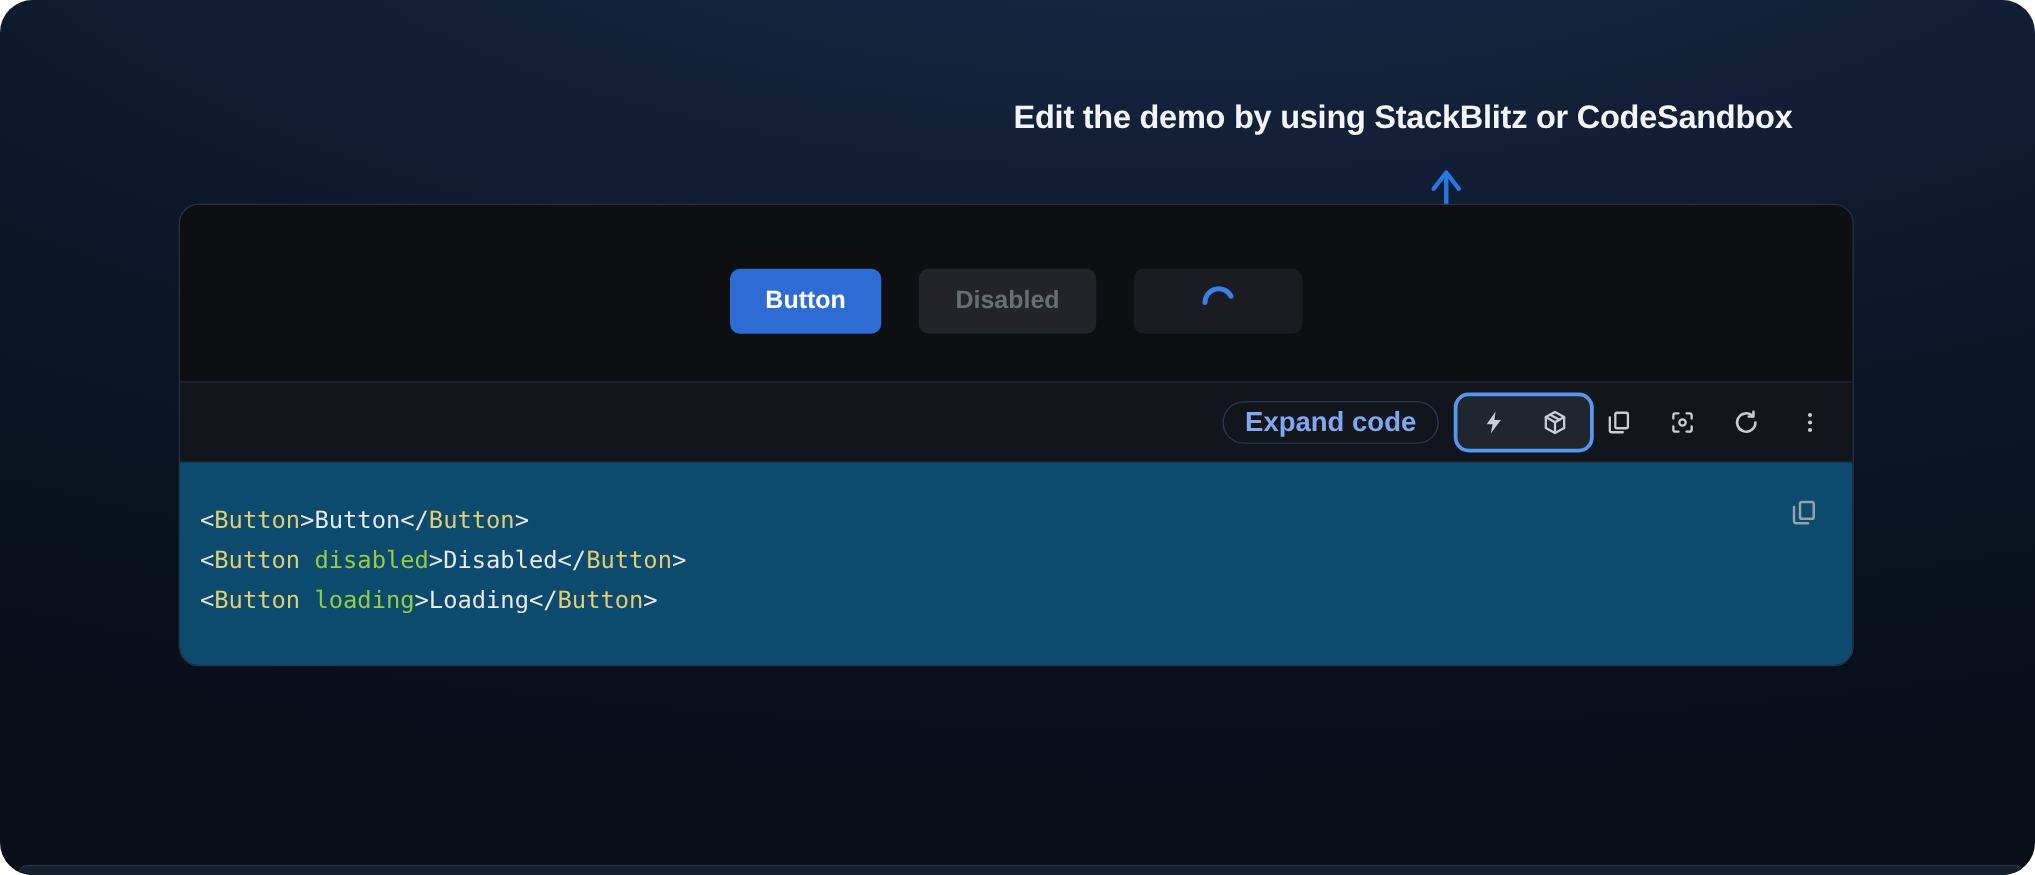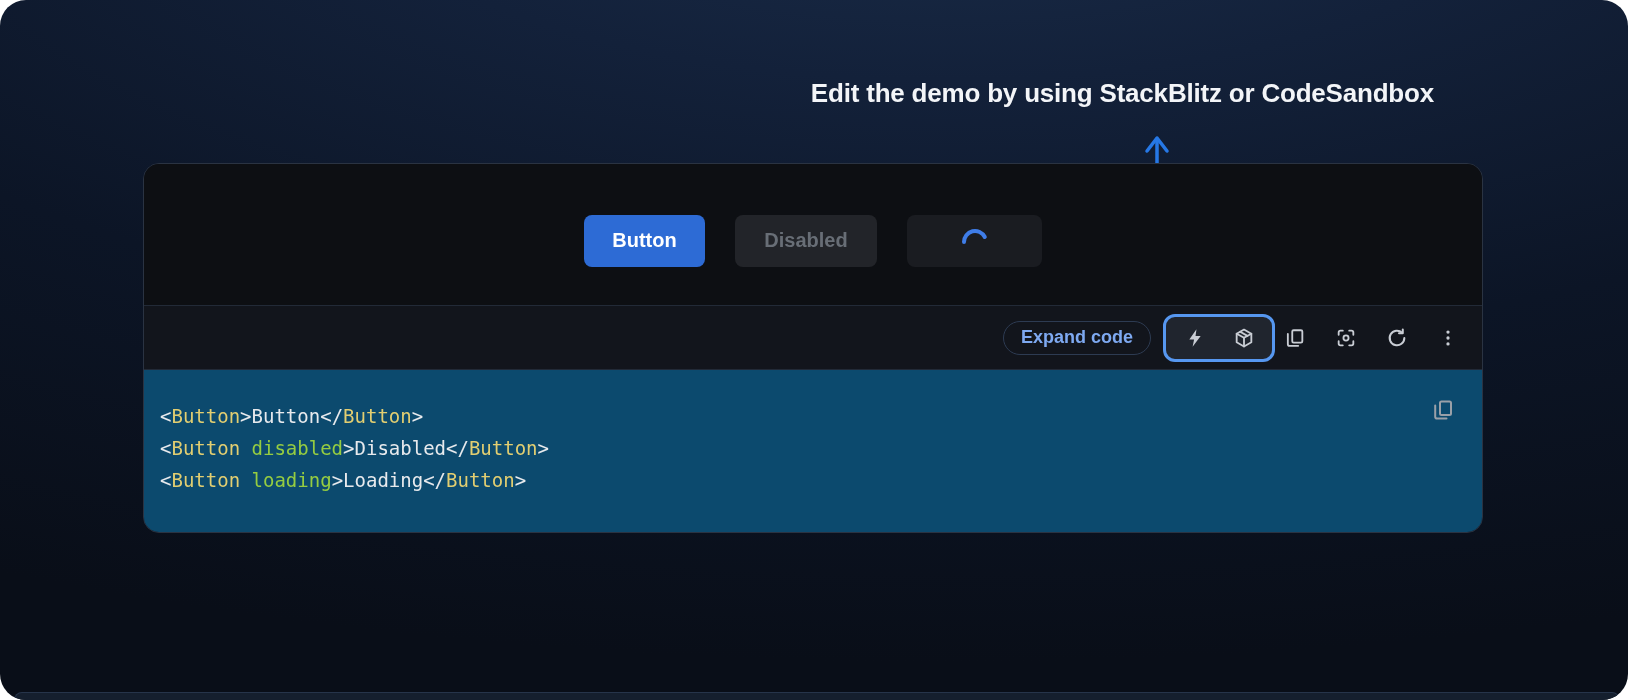--- a/index.html
+++ b/index.html
@@ -71,21 +71,21 @@
     padding-right:22px;
   }
   .expand-pill {
     height:34px;
     padding:0 17px;
     border-radius:17px;
     border:1px solid #2d3b52;
     background:transparent;
     color:#7ea9f1;
     font-family:"Liberation Sans", sans-serif;
-    font-size:18px; font-weight:700;
+    font-size:22px; font-weight:700;
     display:inline-flex; align-items:center;
     cursor:pointer;
     white-space:nowrap;
   }
   .icon-group {
     margin-left:12px;
     width:112px; height:48px;
     border:3px solid #5697f0;
     border-radius:12px;
     background:#20252e;

